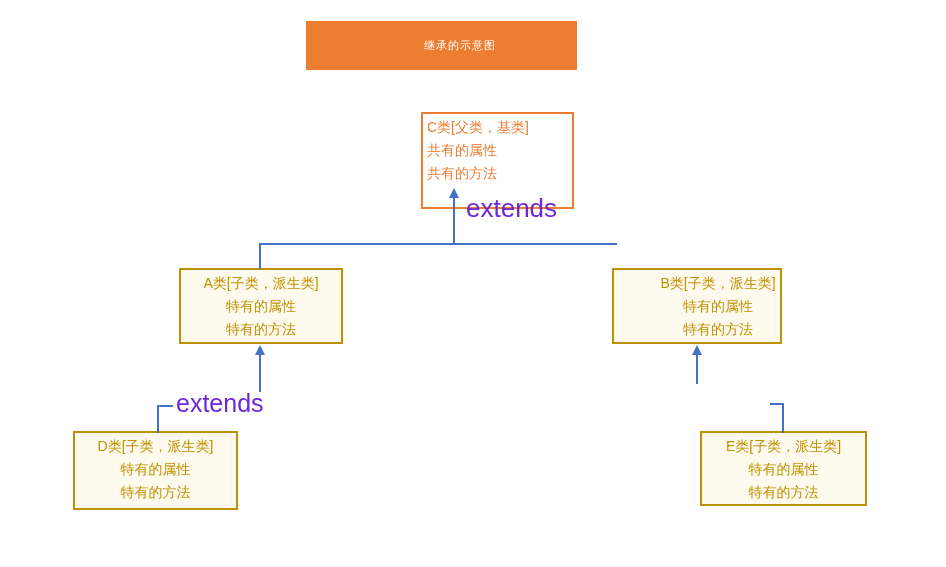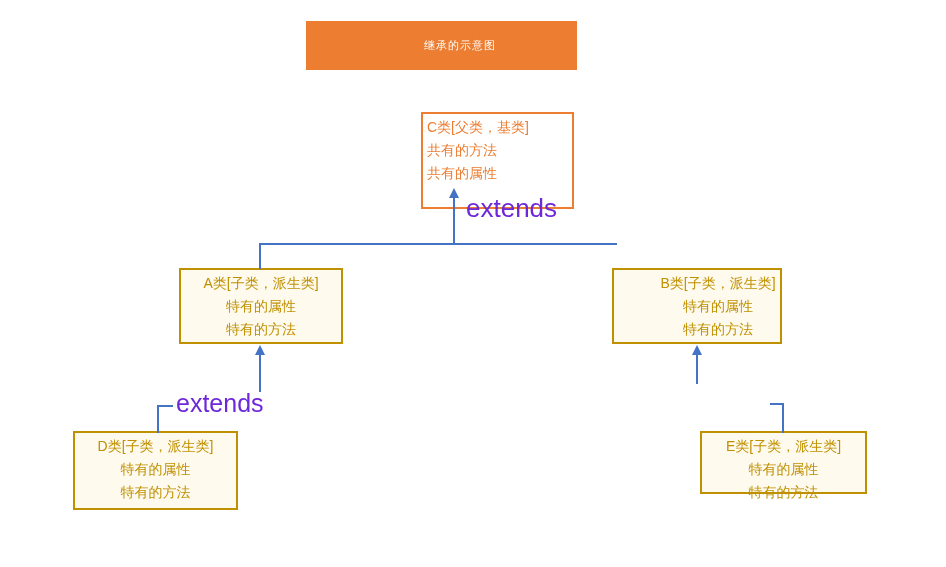--- a/index.html
+++ b/index.html
@@ -64,43 +64,43 @@
 <body>
 
 <div class="canvas">
 
   <div class="title-box">
     <span>继承的示意图</span>
   </div>
 
   <div class="cls-box orange" style="left:377px; top:112px; width:153px; height:97px;margin-left:44px;">
     <div>C类[父类，基类]</div>
+    <div>共有的属性</div>
     <div>共有的方法</div>
-    <div>共有的属性</div>
   </div>
 
   <div class="cls-box gold" style="left:179px; top:268px; width:164px; height:76px;">
     <div>A类[子类，派生类]</div>
     <div>特有的属性</div>
     <div>特有的方法</div>
   </div>
 
   <div class="cls-box gold" style="left:612px; top:268px; width:170px; height:76px;padding-left:46px;">
     <div>B类[子类，派生类]</div>
     <div>特有的属性</div>
     <div>特有的方法</div>
   </div>
 
   <div class="cls-box gold" style="left:73px; top:431px; width:165px; height:79px;">
     <div>D类[子类，派生类]</div>
     <div>特有的属性</div>
     <div>特有的方法</div>
   </div>
 
-  <div class="cls-box gold" style="left:700px; top:431px; width:167px; height:63px;">
+  <div class="cls-box gold" style="left:700px; top:431px; width:167px; height:75px;">
     <div>E类[子类，派生类]</div>
     <div>特有的属性</div>
     <div>特有的方法</div>
   </div>
 
   <div class="arrowhead-up" style="left:449px; top:188px;"></div>
   <div class="line" style="left:453px; top:197px; width:2px; height:47px;"></div>
 
   <div class="line" style="left:259px; top:243px; width:358px; height:2px;"></div>
 

